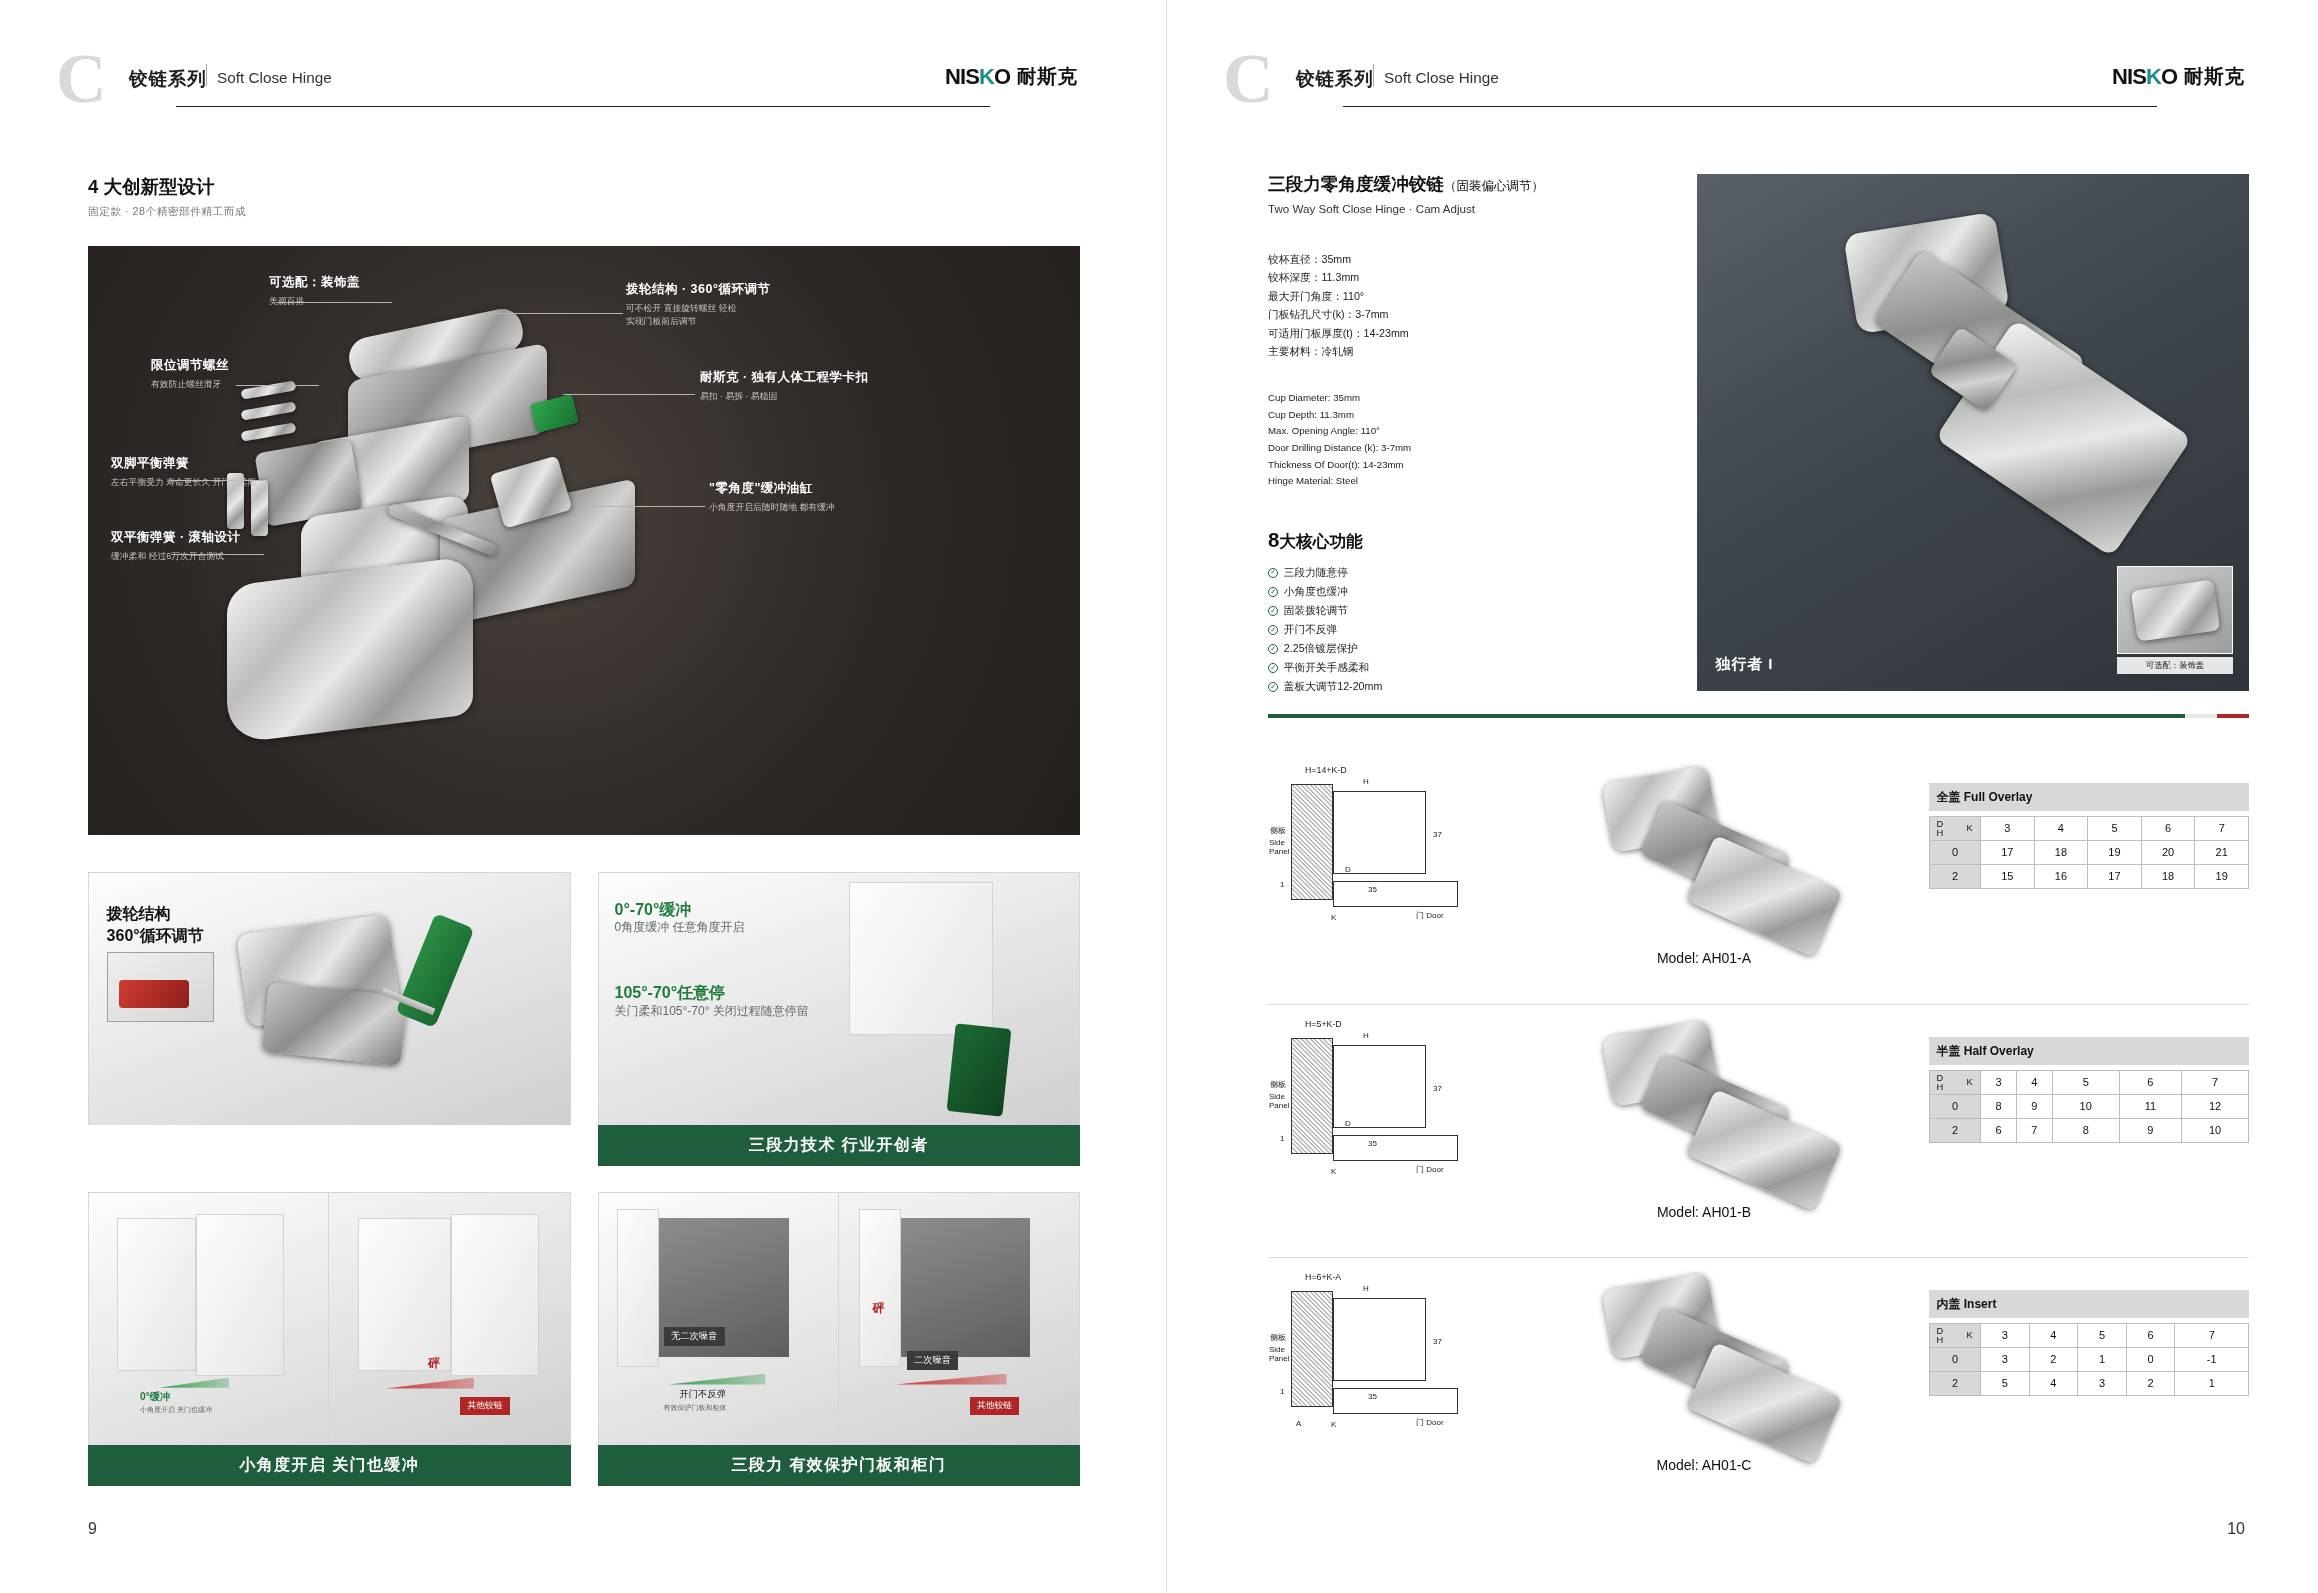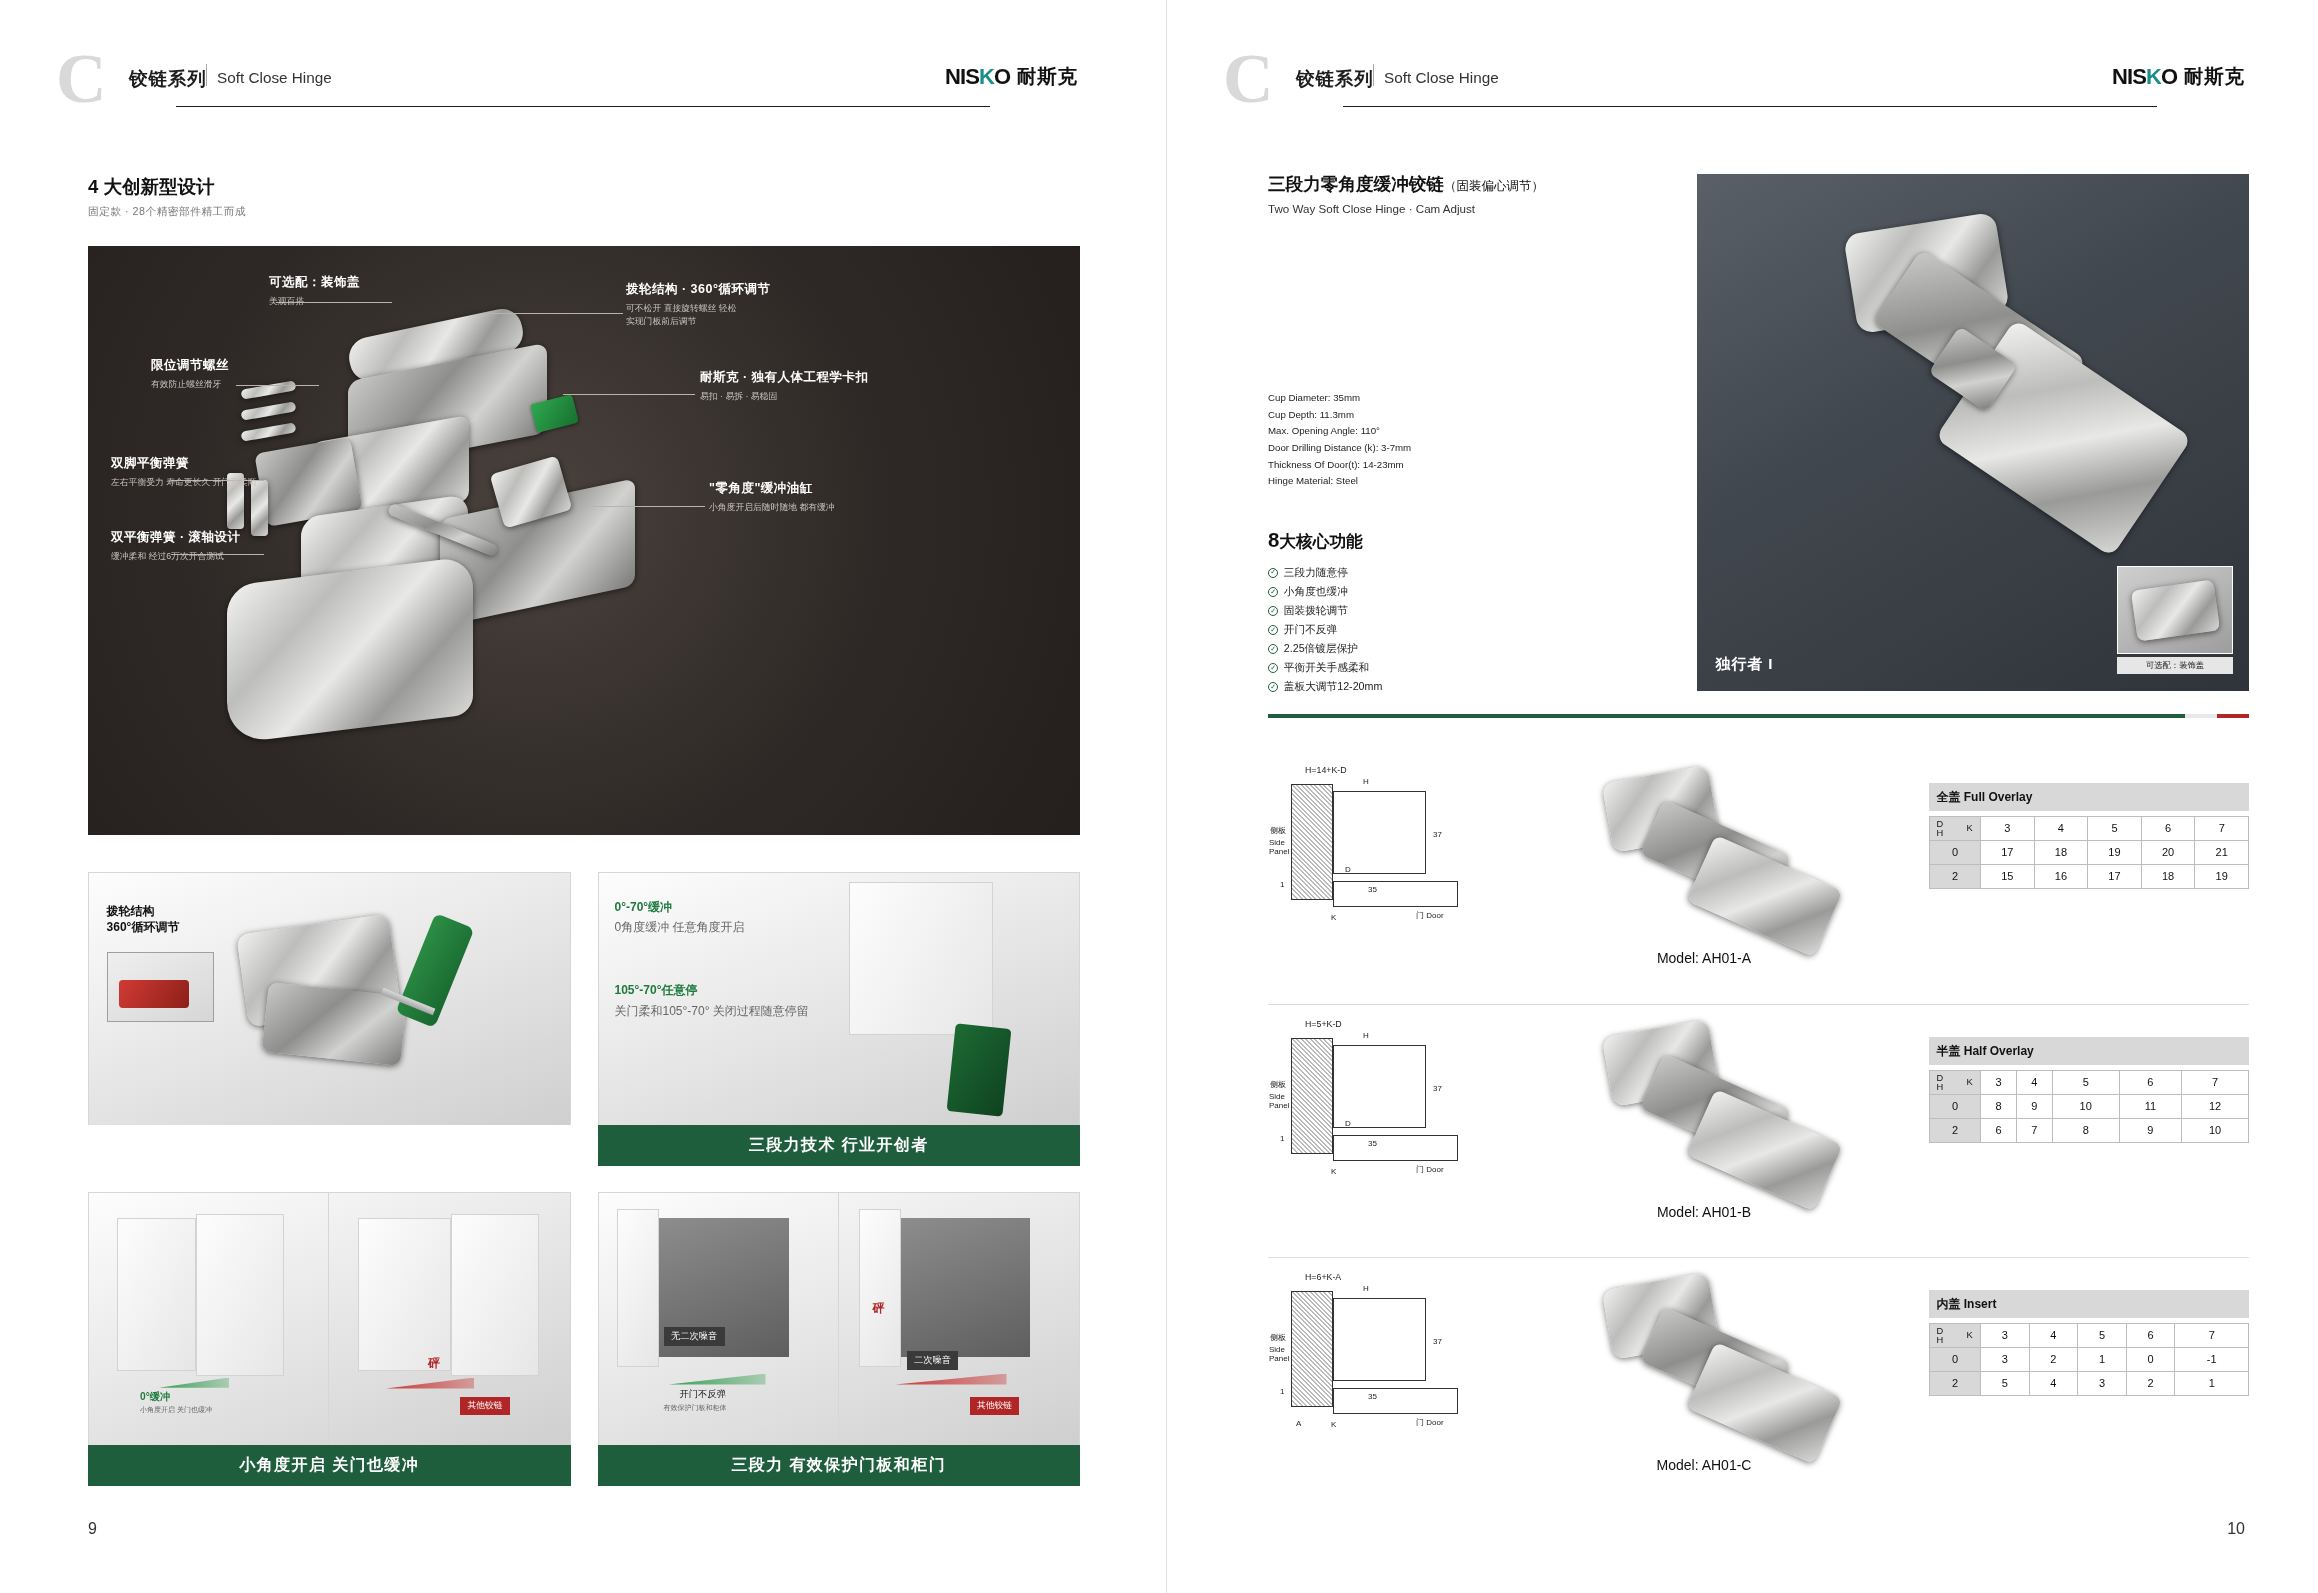--- a/index.html
+++ b/index.html
@@ -59,21 +59,21 @@
   .green-pc { background: linear-gradient(135deg,#2fa84f,#17702f); box-shadow: 0 0.9px 3.7px rgba(0,0,0,.5); }
 
   
   .cards { position: absolute; left: 88px; top: 872px; width: 992px; }
   .card-row { display: flex; gap: 27px; margin-bottom: 25.5px; }
   .card { width: 483px; }
   .card-img { height: 253px; border: 0.5px solid #d6d6d6; border-bottom: none; position: relative; overflow: hidden; background: #fff; }
   .card-bar { height: 41px; background: #1f5e3d; color: #fff; display: flex; align-items: center; justify-content: center; font-size: 16px; font-weight: bold; letter-spacing: 1.4px; }
 
   .grad-gray { position: absolute; inset: 0; background: linear-gradient(160deg,#fdfdfd 0%, #e9e9e9 45%, #cfcfcf 100%); }
-  .note-cn { font-size: 12px; font-weight: bold; color: #111; line-height: 1.35; }
+  .note-cn { font-size: 16px; font-weight: bold; color: #111; line-height: 1.35; }
   .note-sm { font-size: 12px; color: #666; }
 
   .inset-box { position: absolute; border: 0.9px solid #9aa0a6; background: linear-gradient(150deg,#efefef,#d6d6d6); }
   .driver-handle { position: absolute; background: linear-gradient(100deg,#2c8f45,#18672f); border-radius: 7.4px; }
   .driver-shaft { position: absolute; background: linear-gradient(180deg,#d9d9d9,#a5a5a5); }
 
   .fan-green { position: absolute; background: conic-gradient(from 200deg at 100% 100%, rgba(40,150,70,.85) 0deg, rgba(40,150,70,.25) 46deg, rgba(40,150,70,0) 47deg); }
   .lbl-g { color: #1f7a3d; font-weight: bold; }
 
   .door-panel { position: absolute; background: linear-gradient(120deg,#fdfdfd,#e6e6e6); border: 0.5px solid #d3d3d3; }
@@ -316,20 +316,28 @@
 
   <div style="position:absolute;left:0;top:0;width:2333px;height:1594px;pointer-events:none;">
 
     <div class="r-title">
       <div class="c">
         <span>三段力零角度缓冲铰链</span><span class="sm">（固装偏心调节）</span>
       </div>
       <div class="e">Two Way Soft Close Hinge · Cam Adjust</div>
     </div>
 
+    <div class="spec">
+      <div>铰杯直径：35mm</div>
+      <div>铰杯深度：11.3mm</div>
+      <div>最大开门角度：110°</div>
+      <div>门板钻孔尺寸(k)：3-7mm</div>
+      <div>可适用门板厚度(t)：14-23mm</div>
+      <div>主要材料：冷轧钢</div>
+    </div>
 
     <div class="spec-en">
       <div>Cup Diameter: 35mm</div>
       <div>Cup Depth: 11.3mm</div>
       <div>Max. Opening Angle: 110°</div>
       <div>Door Drilling Distance (k): 3-7mm</div>
       <div>Thickness Of Door(t): 14-23mm</div>
       <div>Hinge Material: Steel</div>
     </div>
 

